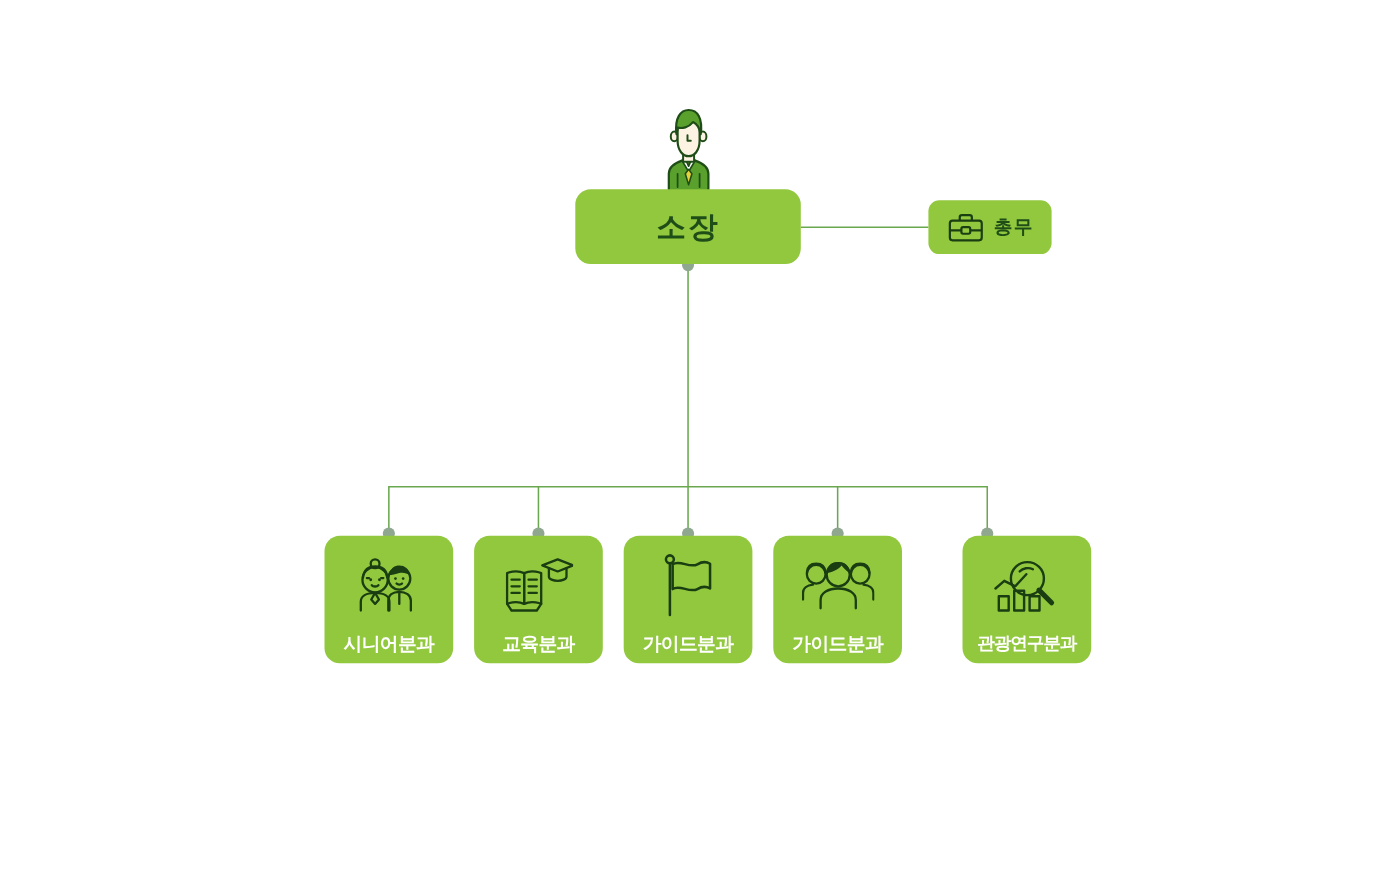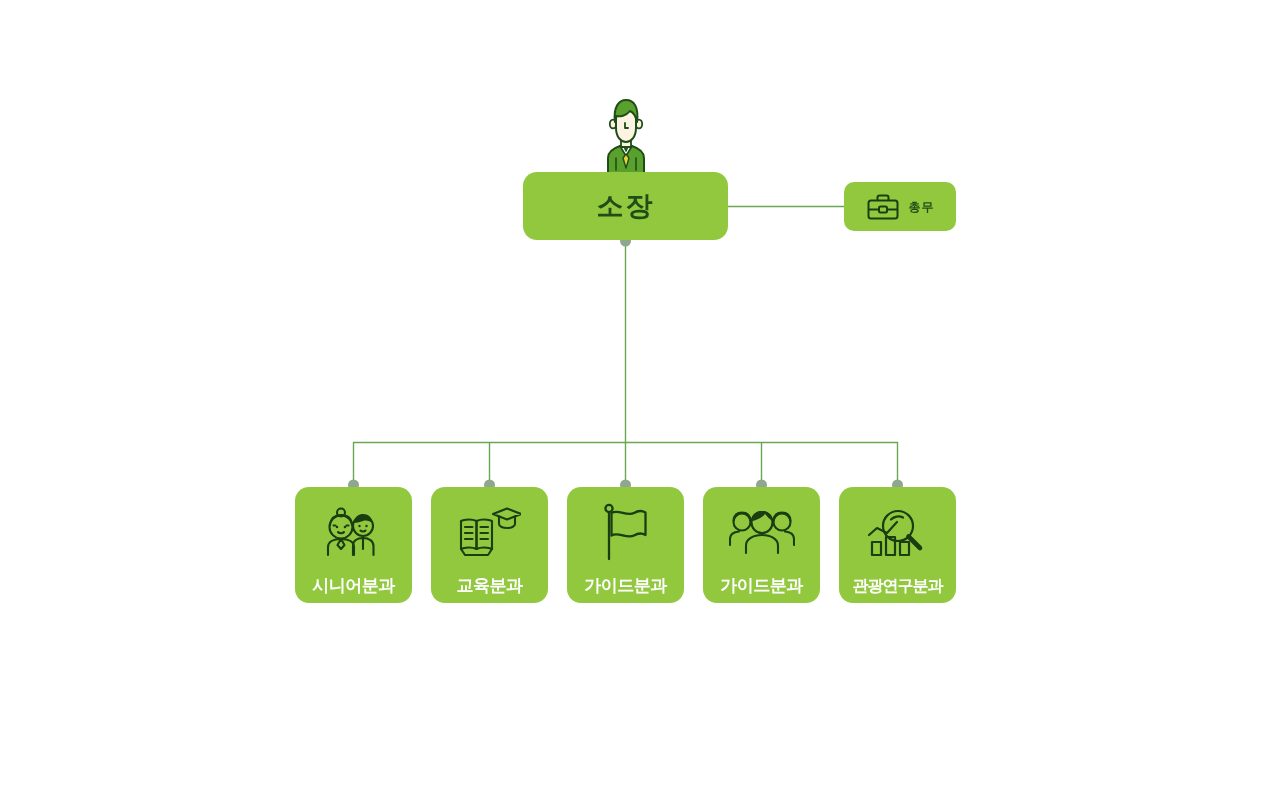--- a/index.html
+++ b/index.html
@@ -58,21 +58,21 @@
   
   #node-general-affairs {
     left: 844px;
     top: 182px;
     width: 112px;
     height: 49px;
     border-radius: 10px;
     gap: 9px;
   }
   #node-general-affairs .node-label {
-    font-size: 12px;
+    font-size: 17px;
     font-weight: bold;
     color: #1f4d17;
     letter-spacing: 1px;
     line-height: 1;
   }
   
   .division {
     width: 117px;
     height: 116px;
     top: 487px;
@@ -96,21 +96,21 @@
     font-weight: bold;
     color: #ffffff;
     letter-spacing: -0.5px;
     white-space: nowrap;
     line-height: 1;
   }
   #division-0 { left: 295px; }
   #division-1 { left: 431px; }
   #division-2 { left: 567px; }
   #division-3 { left: 703px; }
-  #division-4 { left: 839px; justify-content: flex-end; }
+  #division-4 { left: 875px; justify-content: flex-end; }
   #division-4 .node-label { font-size: 16px; letter-spacing: -1px; }
 
   
   #director-avatar {
     position: absolute;
     left: 596px;
     top: 96px;
     width: 60px;
     height: 80px;
     z-index: 2;

